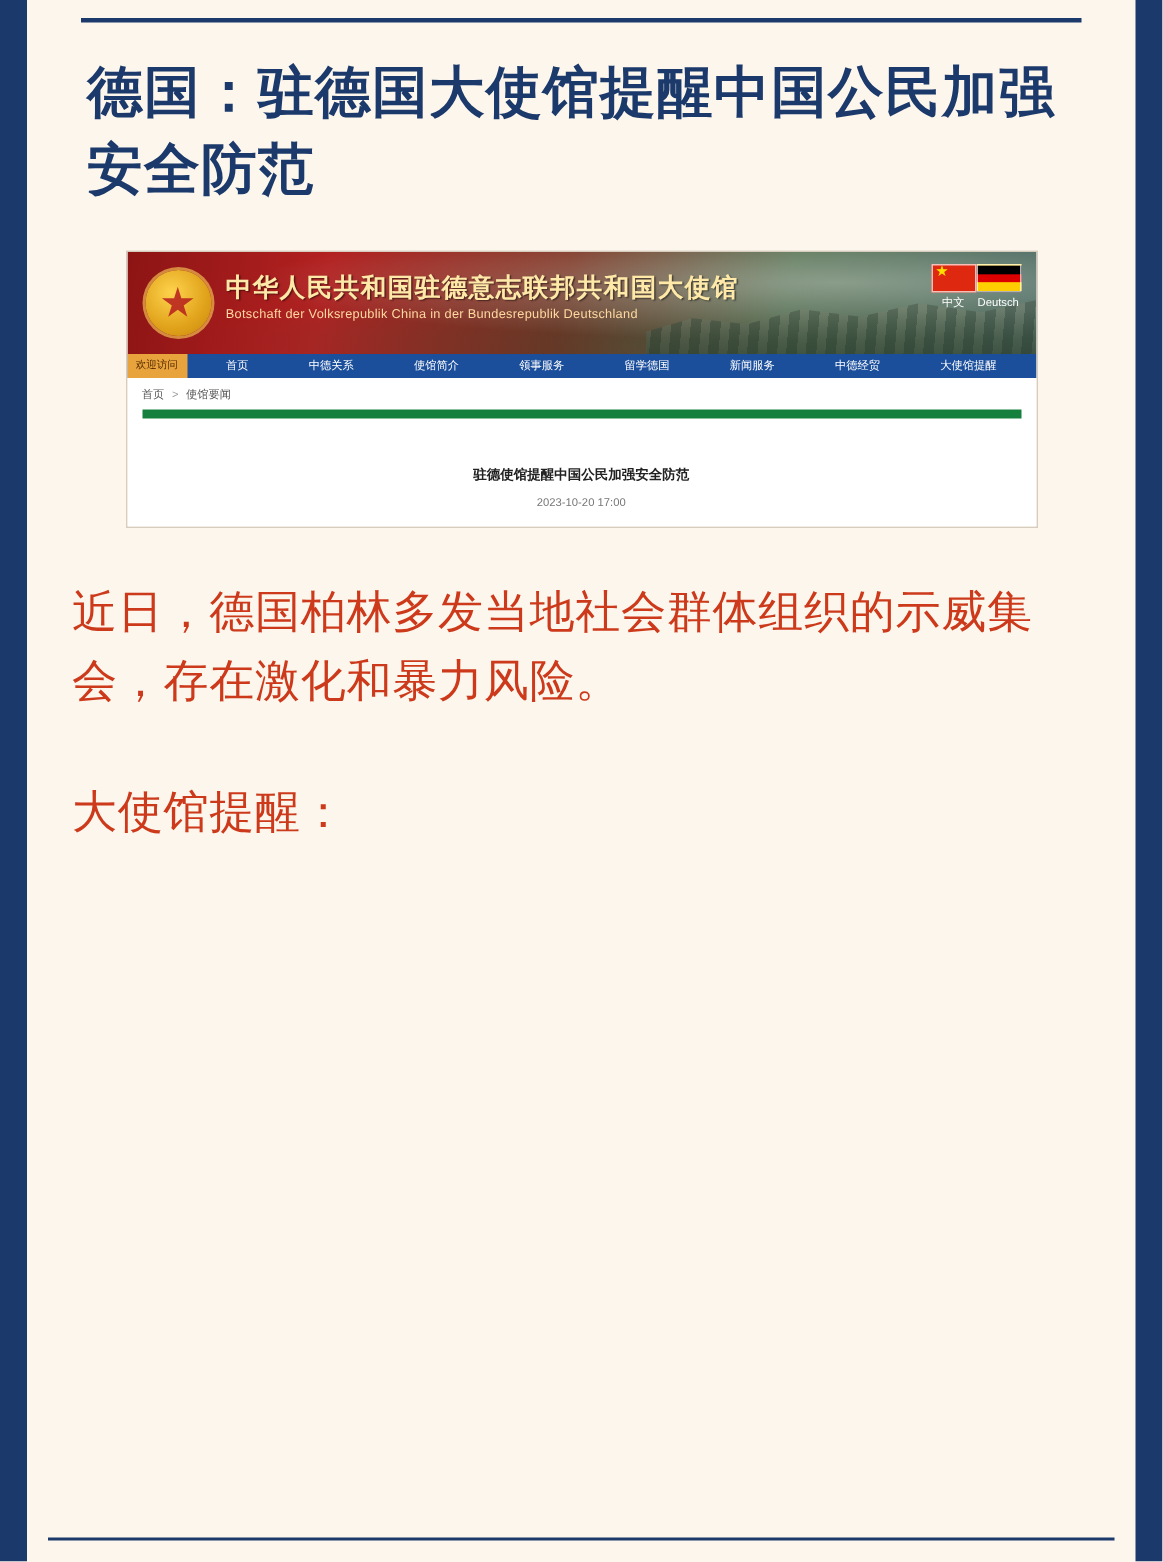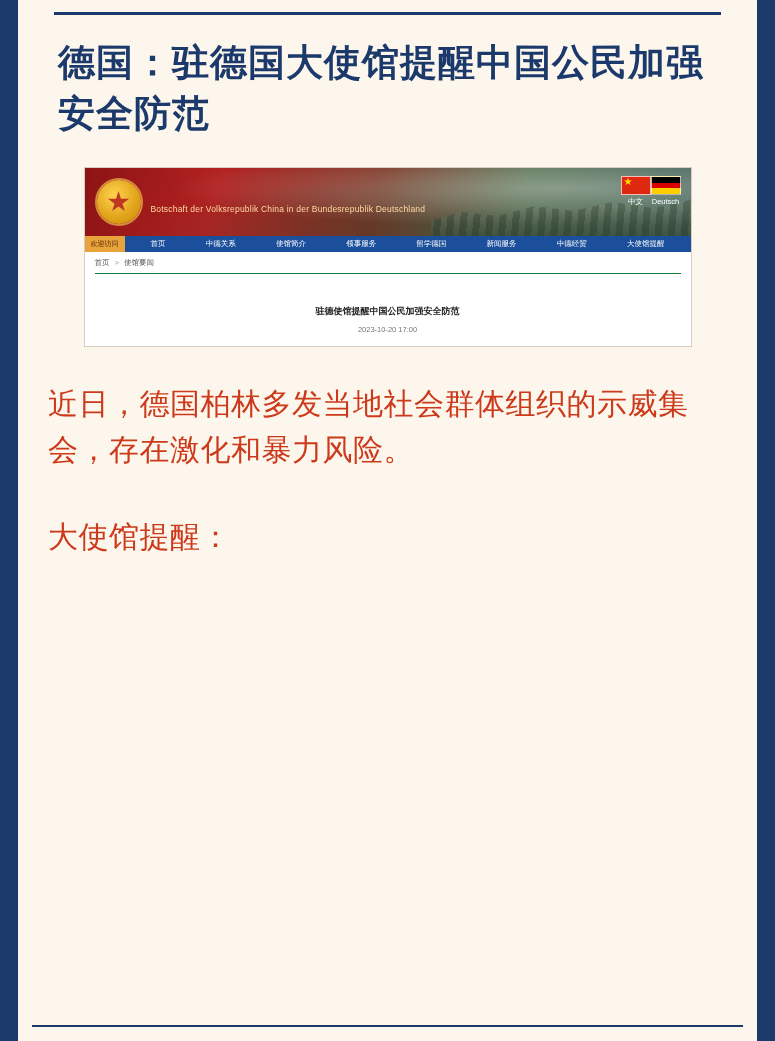--- a/index.html
+++ b/index.html
@@ -191,21 +191,21 @@
 
   .shot-body {
     background: #ffffff;
     padding: 6px 10px 12px 10px;
     min-height: 62px;
   }
   .crumb {
     font-size: 7.5px;
     color: #555;
     font-family: "Liberation Sans", sans-serif;
-    border-bottom: 1px solid #15803d;
+    border-bottom: 6px solid #15803d;
     padding-bottom: 5px;
   }
   .crumb .sep { margin: 0 3px; color: #999; }
   .shot-title {
     text-align: center;
     margin-top: 31px;
     font-size: 9px;
     font-weight: bold;
     color: #222;
     font-family: "Liberation Sans", sans-serif;
@@ -252,20 +252,21 @@
     <div class="top-rule"></div>
 
     <h1 class="title">德国：驻德国大使馆提醒中国公民加强安全防范</h1>
 
     <div class="shot">
 
       <div class="shot-banner">
         <div class="banner-sky"></div>
         <div class="banner-wall"></div>
         <div class="emblem"></div>
+        <div class="banner-cn">中华人民共和国驻德意志联邦共和国大使馆</div>
         <div class="banner-de">Botschaft der Volksrepublik China in der Bundesrepublik Deutschland</div>
         <div class="flags">
           <div class="flag-item">
             <div class="flag flag-cn"></div>
             <div class="flag-label">中文</div>
           </div>
           <div class="flag-item">
             <div class="flag flag-de"></div>
             <div class="flag-label">Deutsch</div>
           </div>

